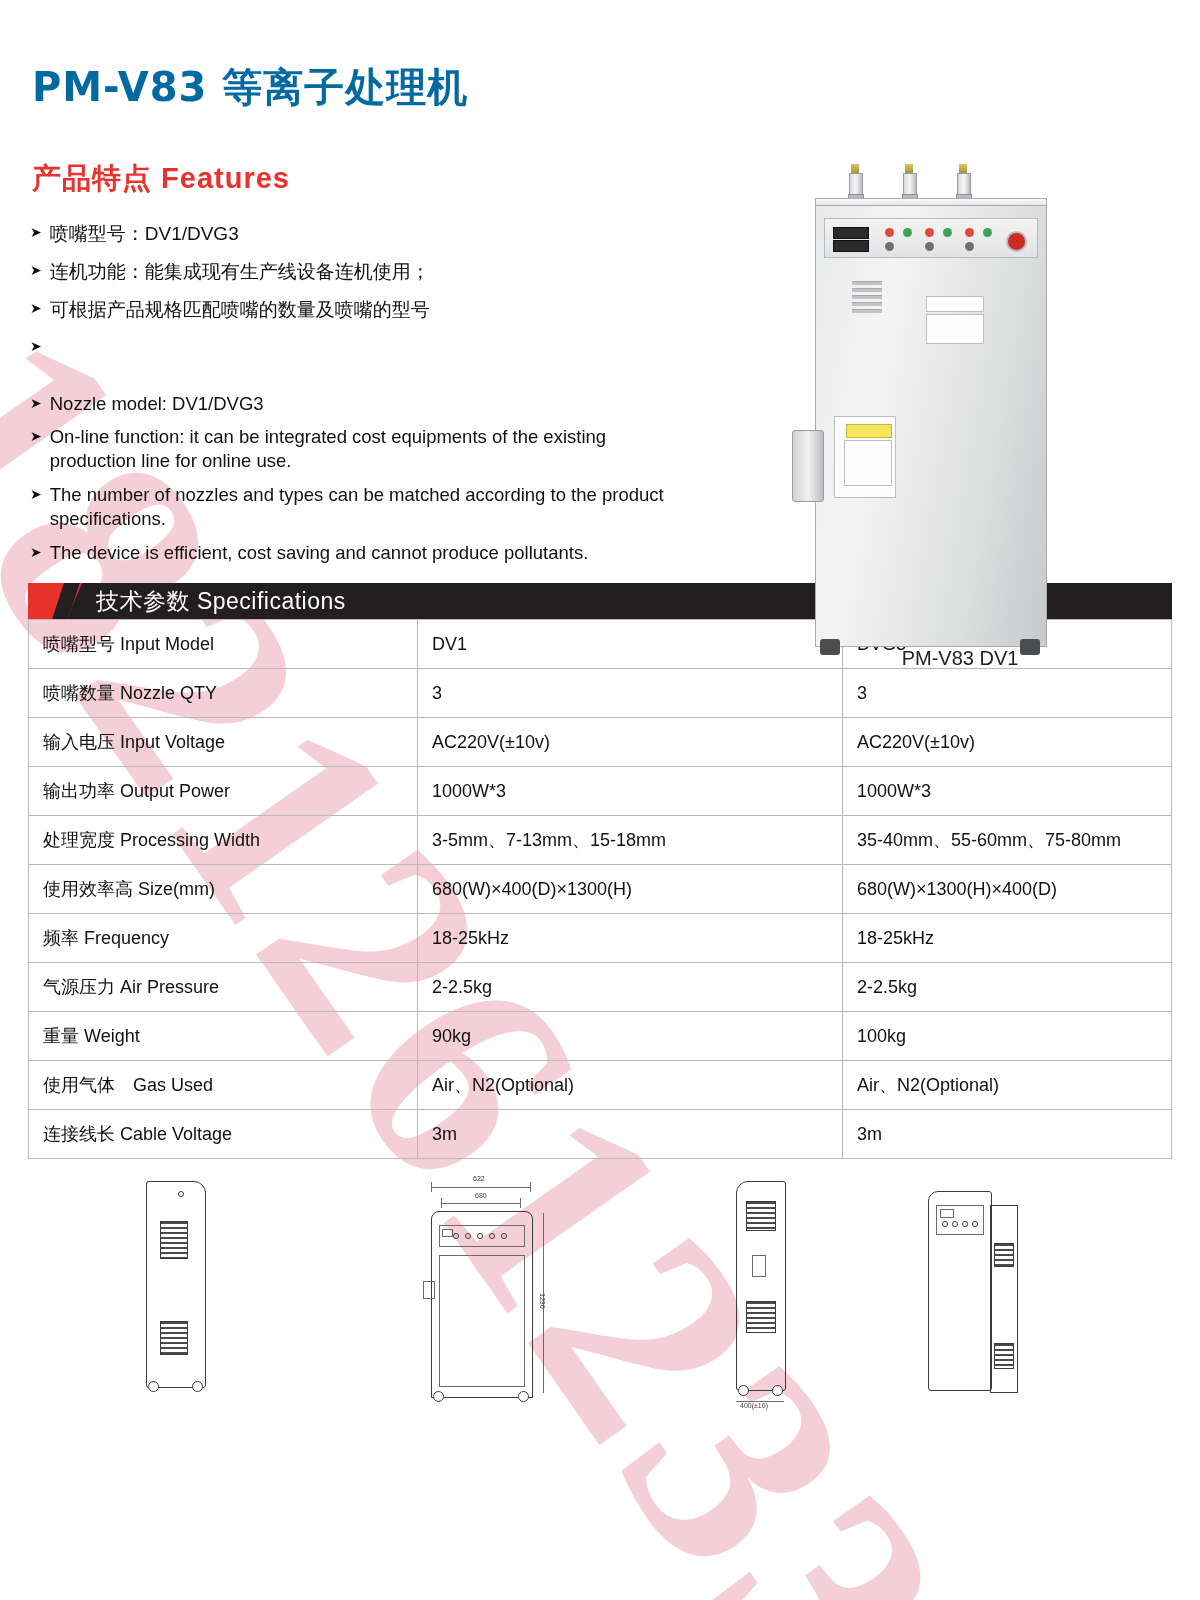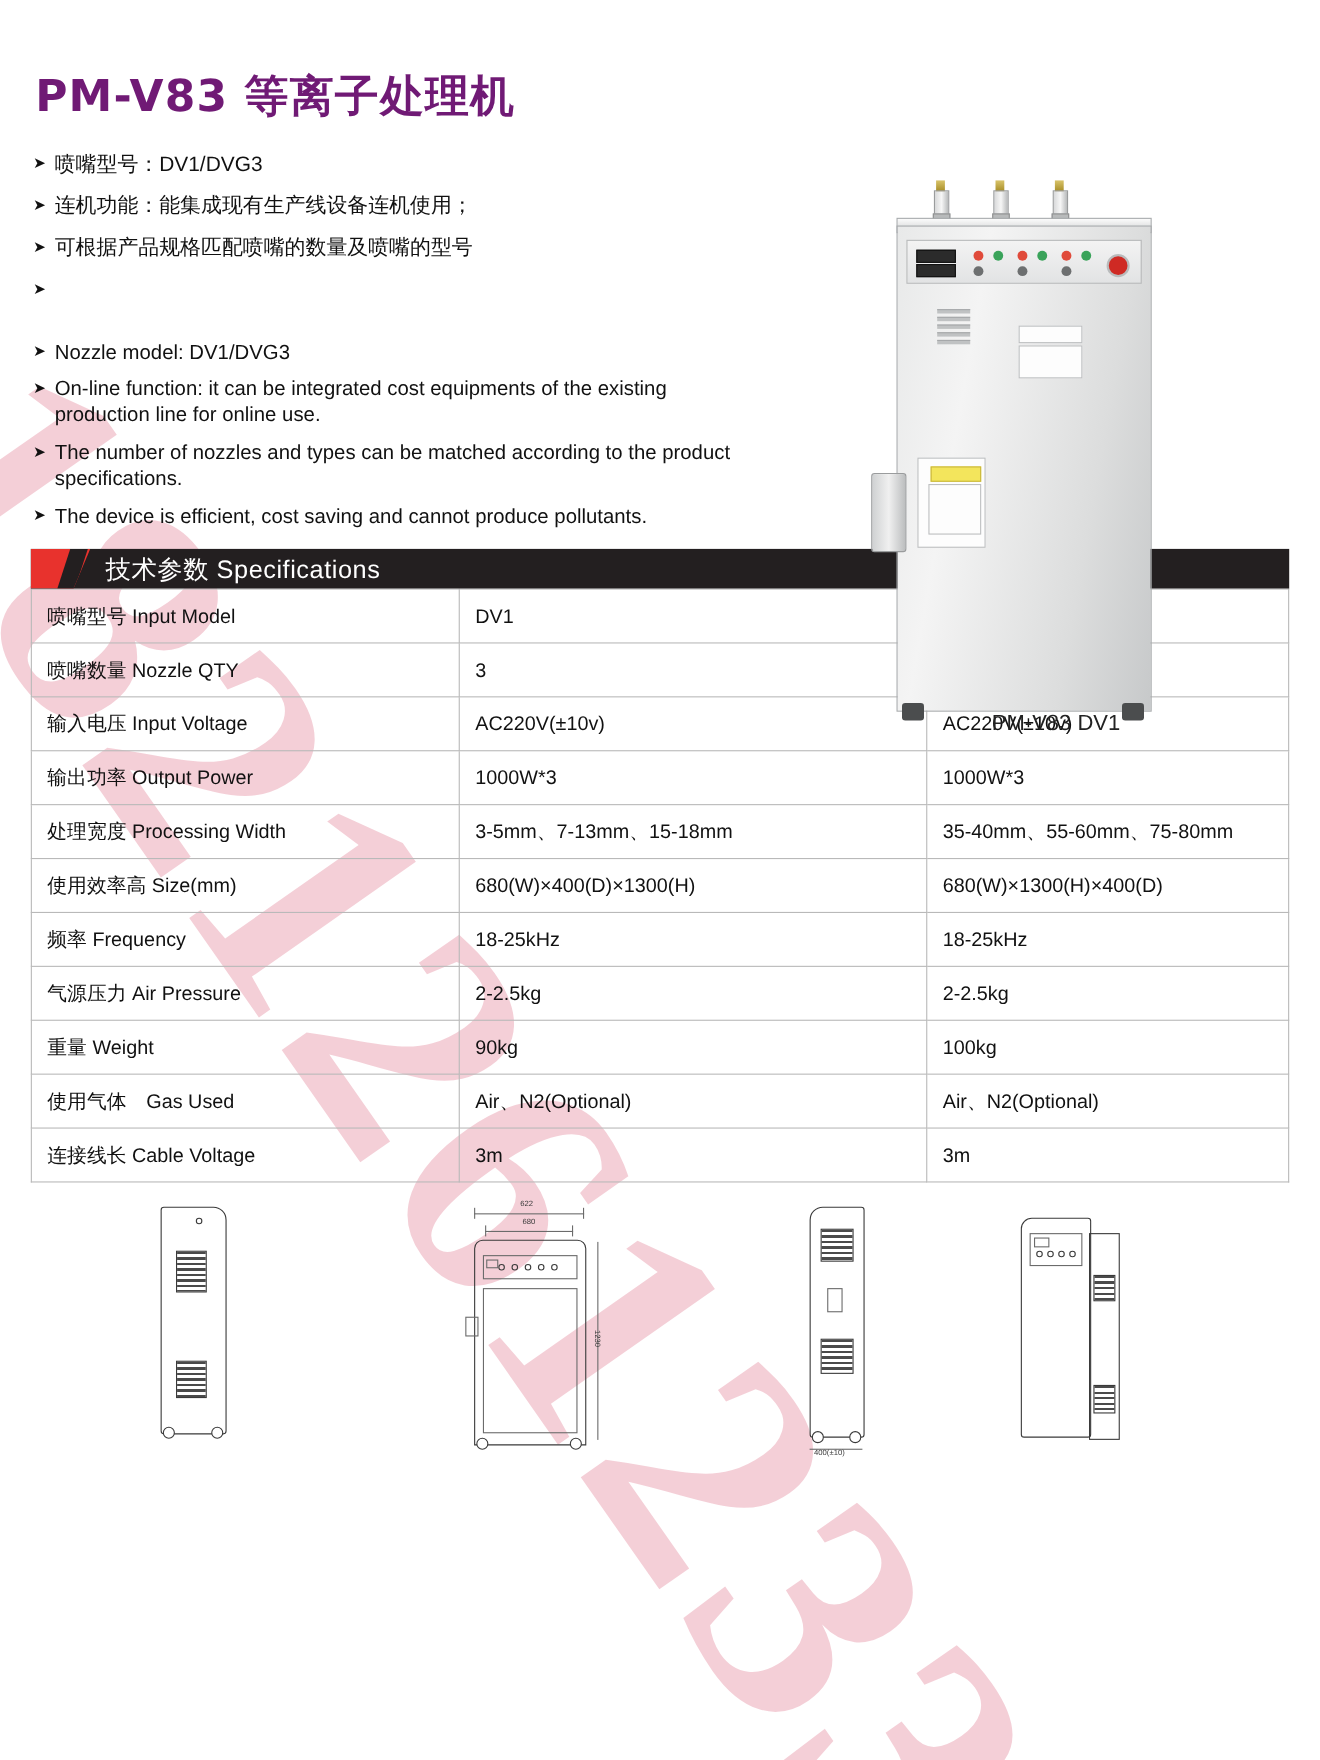--- a/index.html
+++ b/index.html
@@ -39,21 +39,21 @@
 
   
   .page {
     position: relative;
     z-index: 10;
     padding: 0 28px;
   }
   .title-cn {
     font-size: 40px;
     font-weight: bold;
-    color: #701a75;
+    color: #0369a1;
     letter-spacing: 1px;
     margin: 60px 0 0 4px;
     font-family: "DejaVu Sans", "Liberation Sans", sans-serif;
   }
   .title-en {
     font-size: 23px;
     color: #1a1a1a;
     margin: 14px 0 0 6px;
     letter-spacing: 0.5px;
   }
@@ -329,20 +329,24 @@
 <body>
 
 <div class="watermark">
   <span class="wm1">18212612334</span>
 </div>
 
 <div class="page">
 
   <h1 class="title-cn">PM-V83 等离子处理机</h1>
 
+  <div class="features-heading">
+    <span>产品特点</span>
+    <span class="en">Features</span>
+  </div>
 
   <div class="feature-list cn">
     <div class="feat">
       <span class="bullet">➤</span>
       <span>喷嘴型号：DV1/DVG3</span>
     </div>
     <div class="feat">
       <span class="bullet">➤</span>
       <span>连机功能：能集成现有生产线设备连机使用；</span>
     </div>

